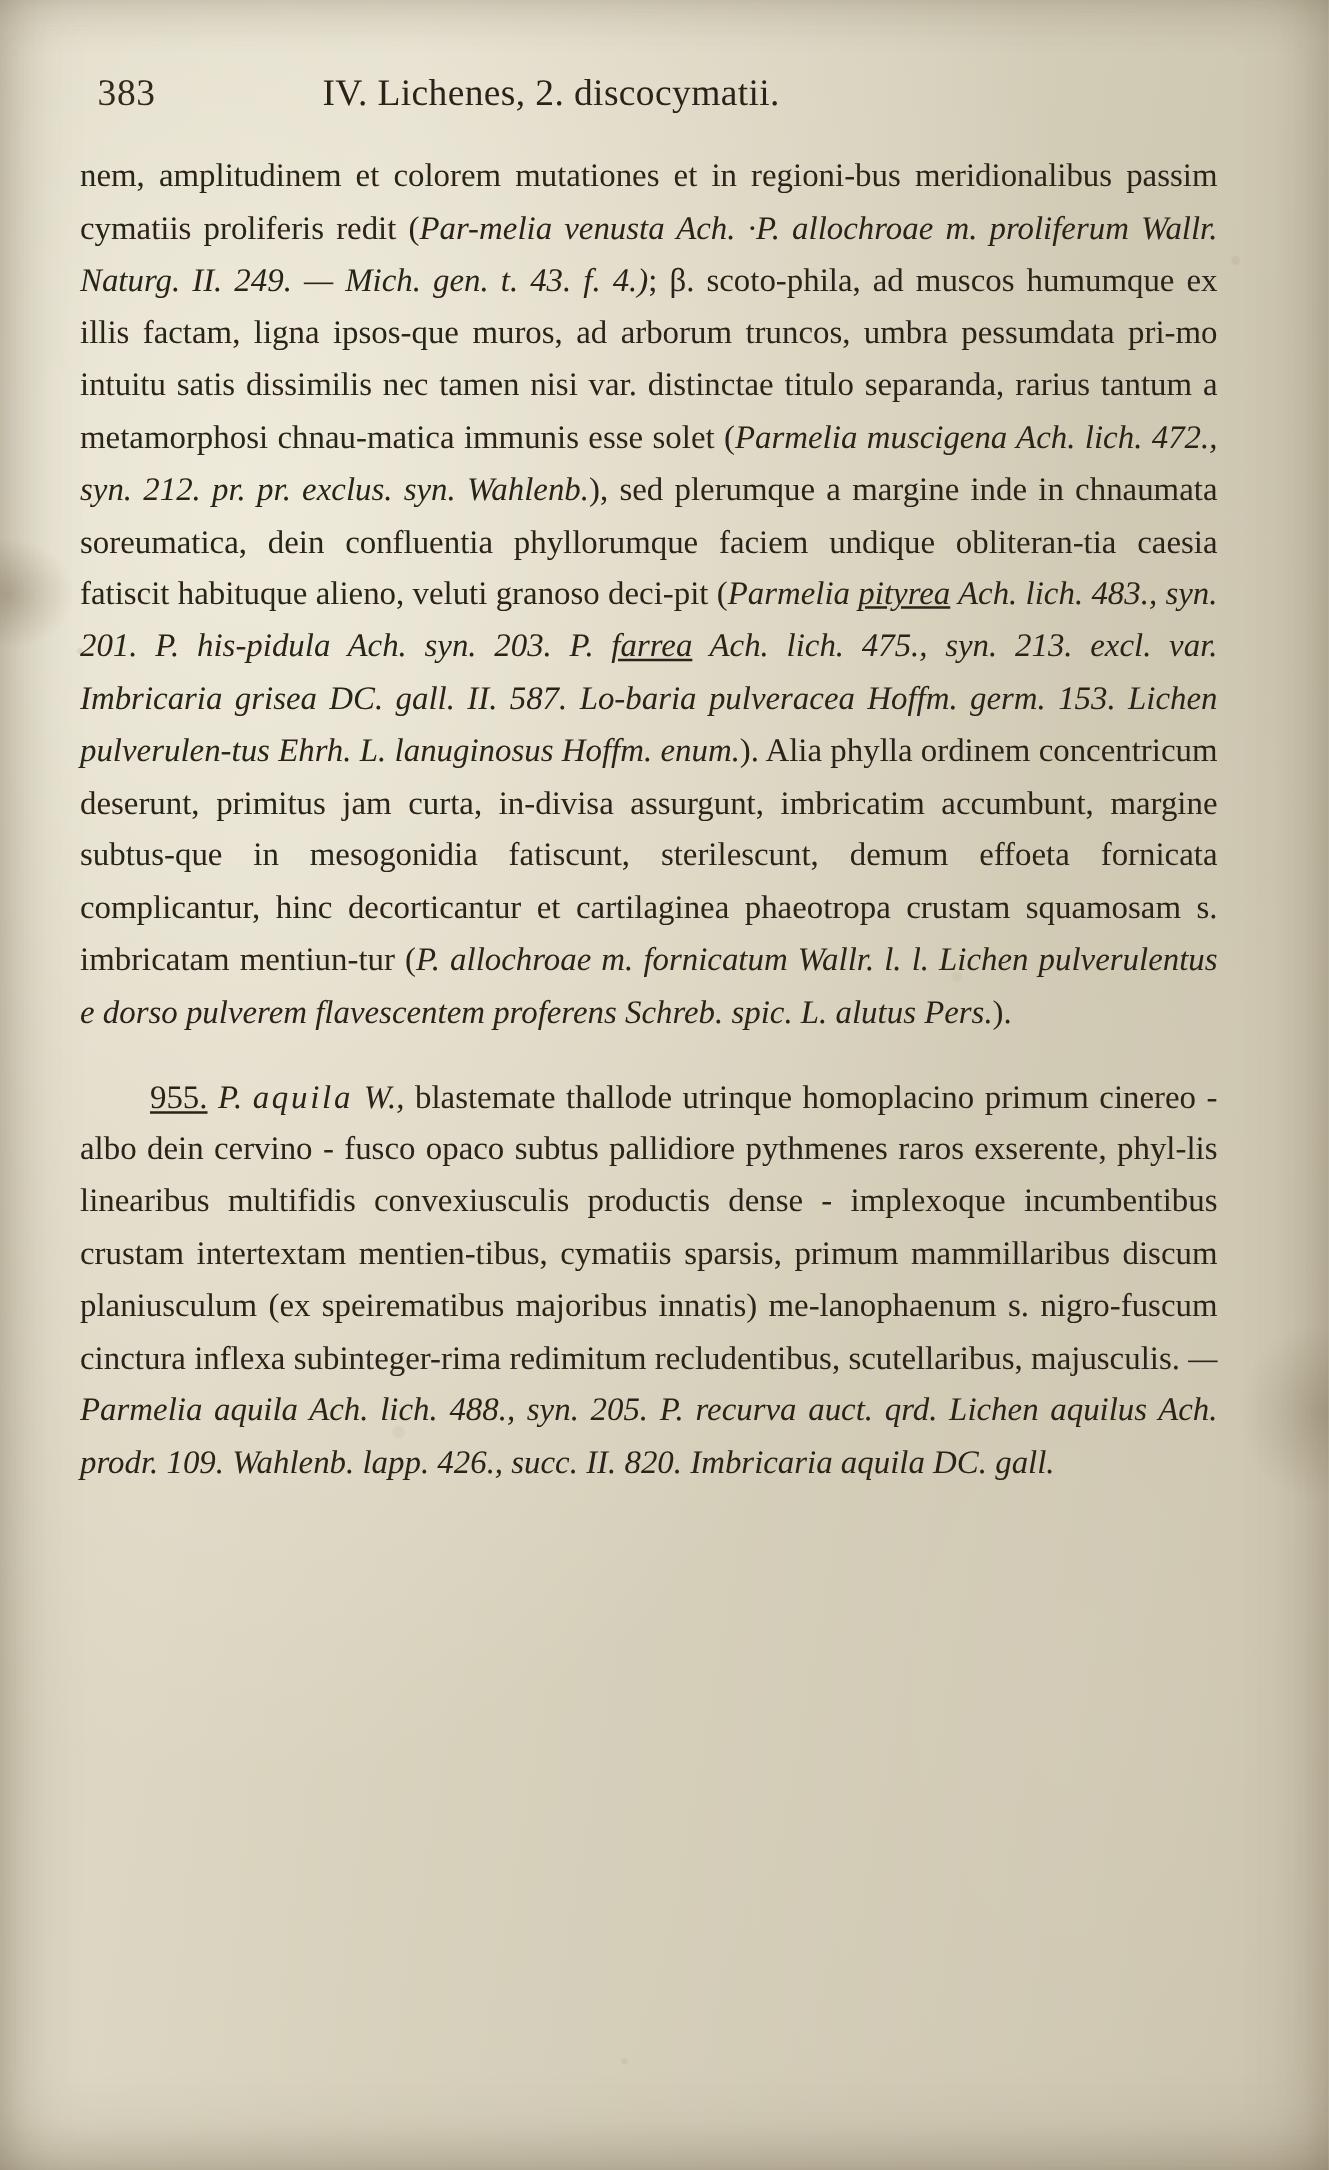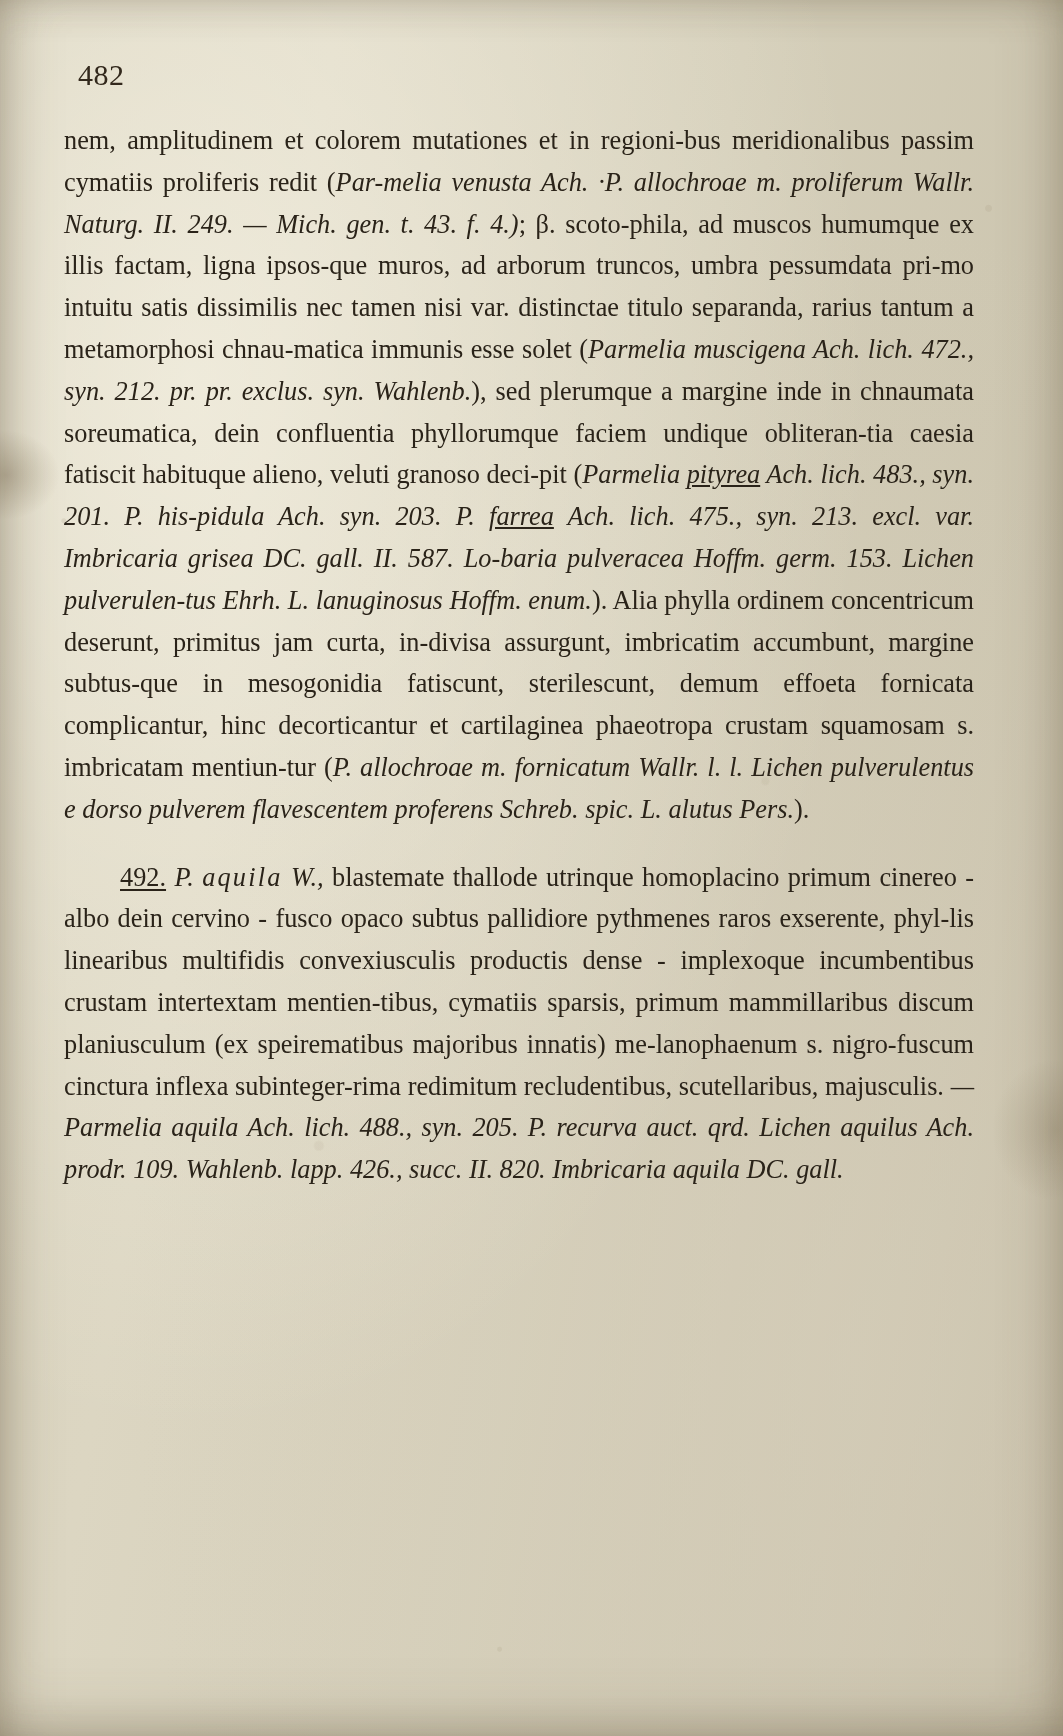--- a/index.html
+++ b/index.html
@@ -130,31 +130,32 @@
 <body>
 
 <div class="page">
   <div class="grain"></div>
   <div class="smudge-left"></div>
   <div class="smudge-right"></div>
 
   <div class="content">
 
     <div class="header">
-      <div class="folio">482</div>
+      <div class="folio">383</div>
+      <div class="running-head">IV. Lichenes, 2. discocymatii.</div>
     </div>
 
     <div class="body-text">
 
       <p>
         <span>nem, amplitudinem et colorem mutationes et in regioni-bus meridionalibus passim cymatiis proliferis redit (</span><span class="it">Par-melia venusta Ach.&nbsp;·P. allochroae m. proliferum Wallr. Naturg. II. 249. — Mich. gen. t. 43. f. 4.)</span><span>; β. scoto-phila, ad muscos humumque ex illis factam, ligna ipsos-que muros, ad arborum truncos, umbra pessumdata pri-mo intuitu satis dissimilis nec tamen nisi var. distinctae titulo separanda, rarius tantum a metamorphosi chnau-matica immunis esse solet (</span><span class="it">Parmelia muscigena Ach. lich. 472., syn. 212. pr. pr. exclus. syn. Wahlenb.</span><span>), sed plerumque a margine inde in chnaumata soreumatica, dein confluentia phyllorumque faciem undique obliteran-tia caesia fatiscit habituque alieno, veluti granoso deci-pit (</span><span class="it">Parmelia </span><span class="u">pityrea</span><span class="it"> Ach. lich. 483., syn. 201. P. his-pidula Ach. syn. 203. P. </span><span class="u">farrea</span><span class="it"> Ach. lich. 475., syn. 213. excl. var. Imbricaria grisea DC. gall. II. 587. Lo-baria pulveracea Hoffm. germ. 153. Lichen pulverulen-tus Ehrh. L. lanuginosus Hoffm. enum.</span><span>). Alia phylla ordinem concentricum deserunt, primitus jam curta, in-divisa assurgunt, imbricatim accumbunt, margine subtus-que in mesogonidia fatiscunt, sterilescunt, demum effoeta fornicata complicantur, hinc decorticantur et cartilaginea phaeotropa crustam squamosam s. imbricatam mentiun-tur (</span><span class="it">P. allochroae m. fornicatum Wallr. l. l. Lichen pulverulentus e dorso pulverem flavescentem proferens Schreb. spic. L. alutus Pers.</span><span>).</span>
       </p>
 
       <p class="para-955">
-        <span class="num-ul">492.</span>
+        <span class="num-ul">955.</span>
         <span class="it">P.</span>
         <span class="sp">aquila</span>
         <span class="it">W.,</span>
         <span>blastemate thallode utrinque homoplacino primum cinereo - albo dein cervino - fusco opaco subtus pallidiore pythmenes raros exserente, phyl-lis linearibus multifidis convexiusculis productis dense - implexoque incumbentibus crustam intertextam mentien-tibus, cymatiis sparsis, primum mammillaribus discum planiusculum (ex speirematibus majoribus innatis) me-lanophaenum s. nigro-fuscum cinctura inflexa subinteger-rima redimitum recludentibus, scutellaribus, majusculis.</span>
         <span class="it">— Parmelia aquila Ach. lich. 488., syn. 205. P. recurva auct. qrd. Lichen aquilus Ach. prodr. 109. Wahlenb. lapp. 426., succ. II. 820. Imbricaria aquila DC. gall.</span>
       </p>
 
     </div>
   </div>
 

